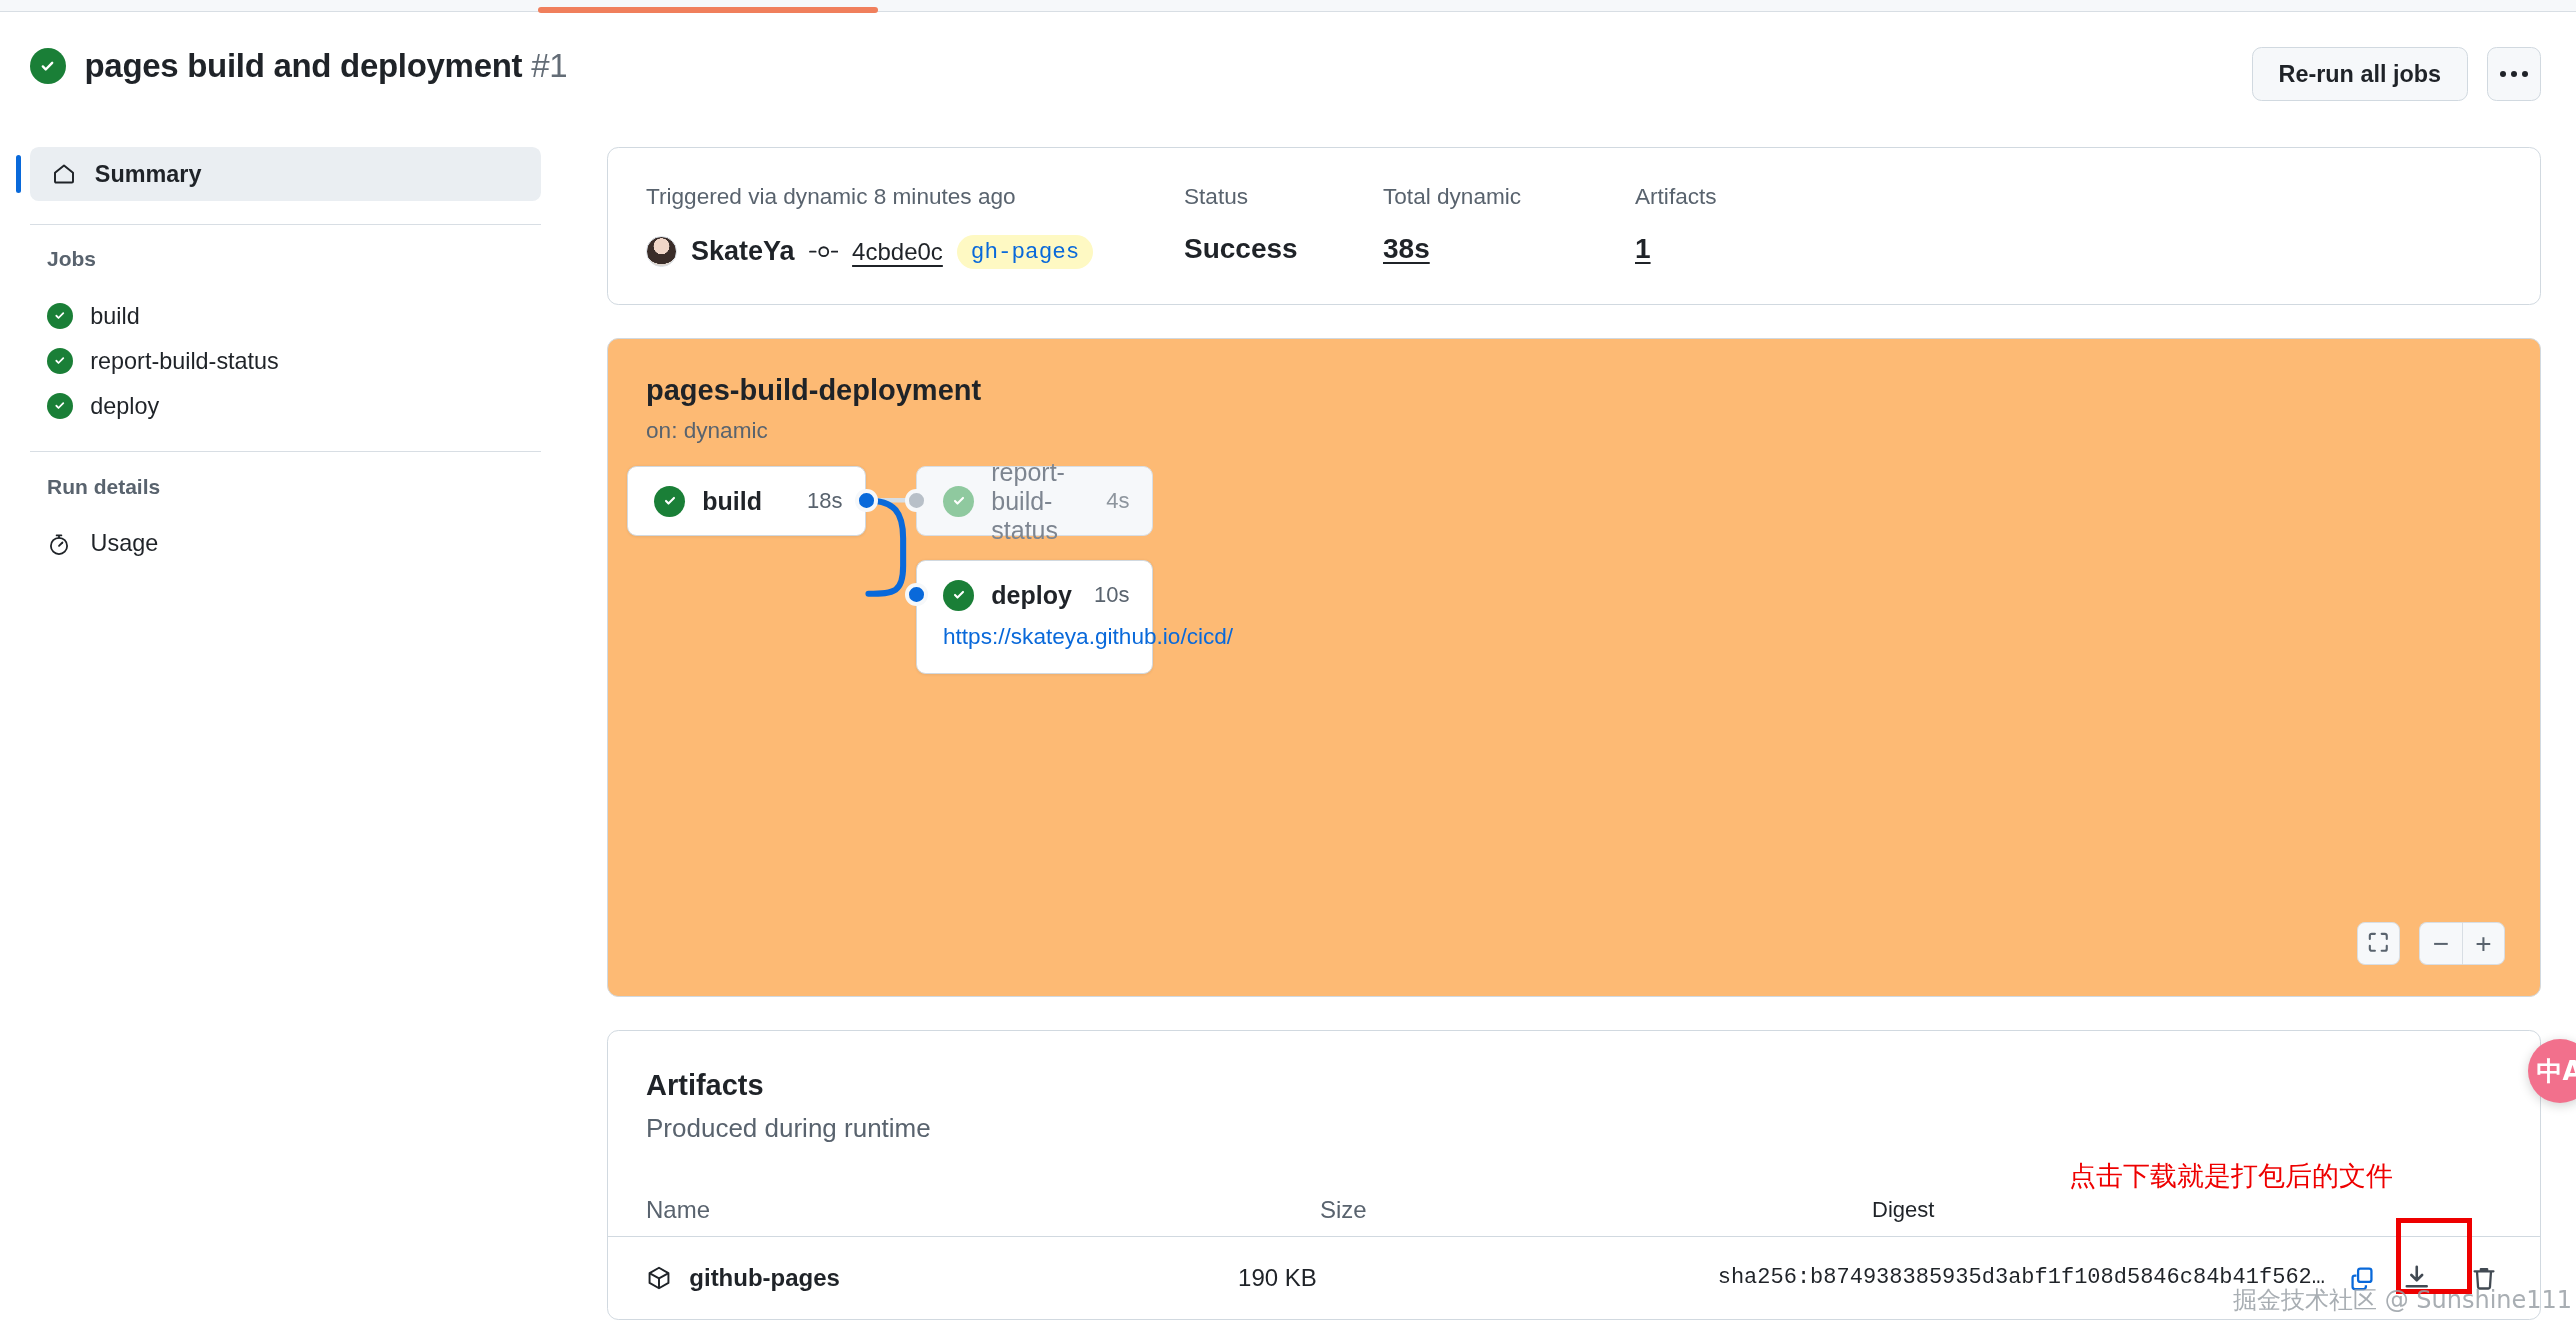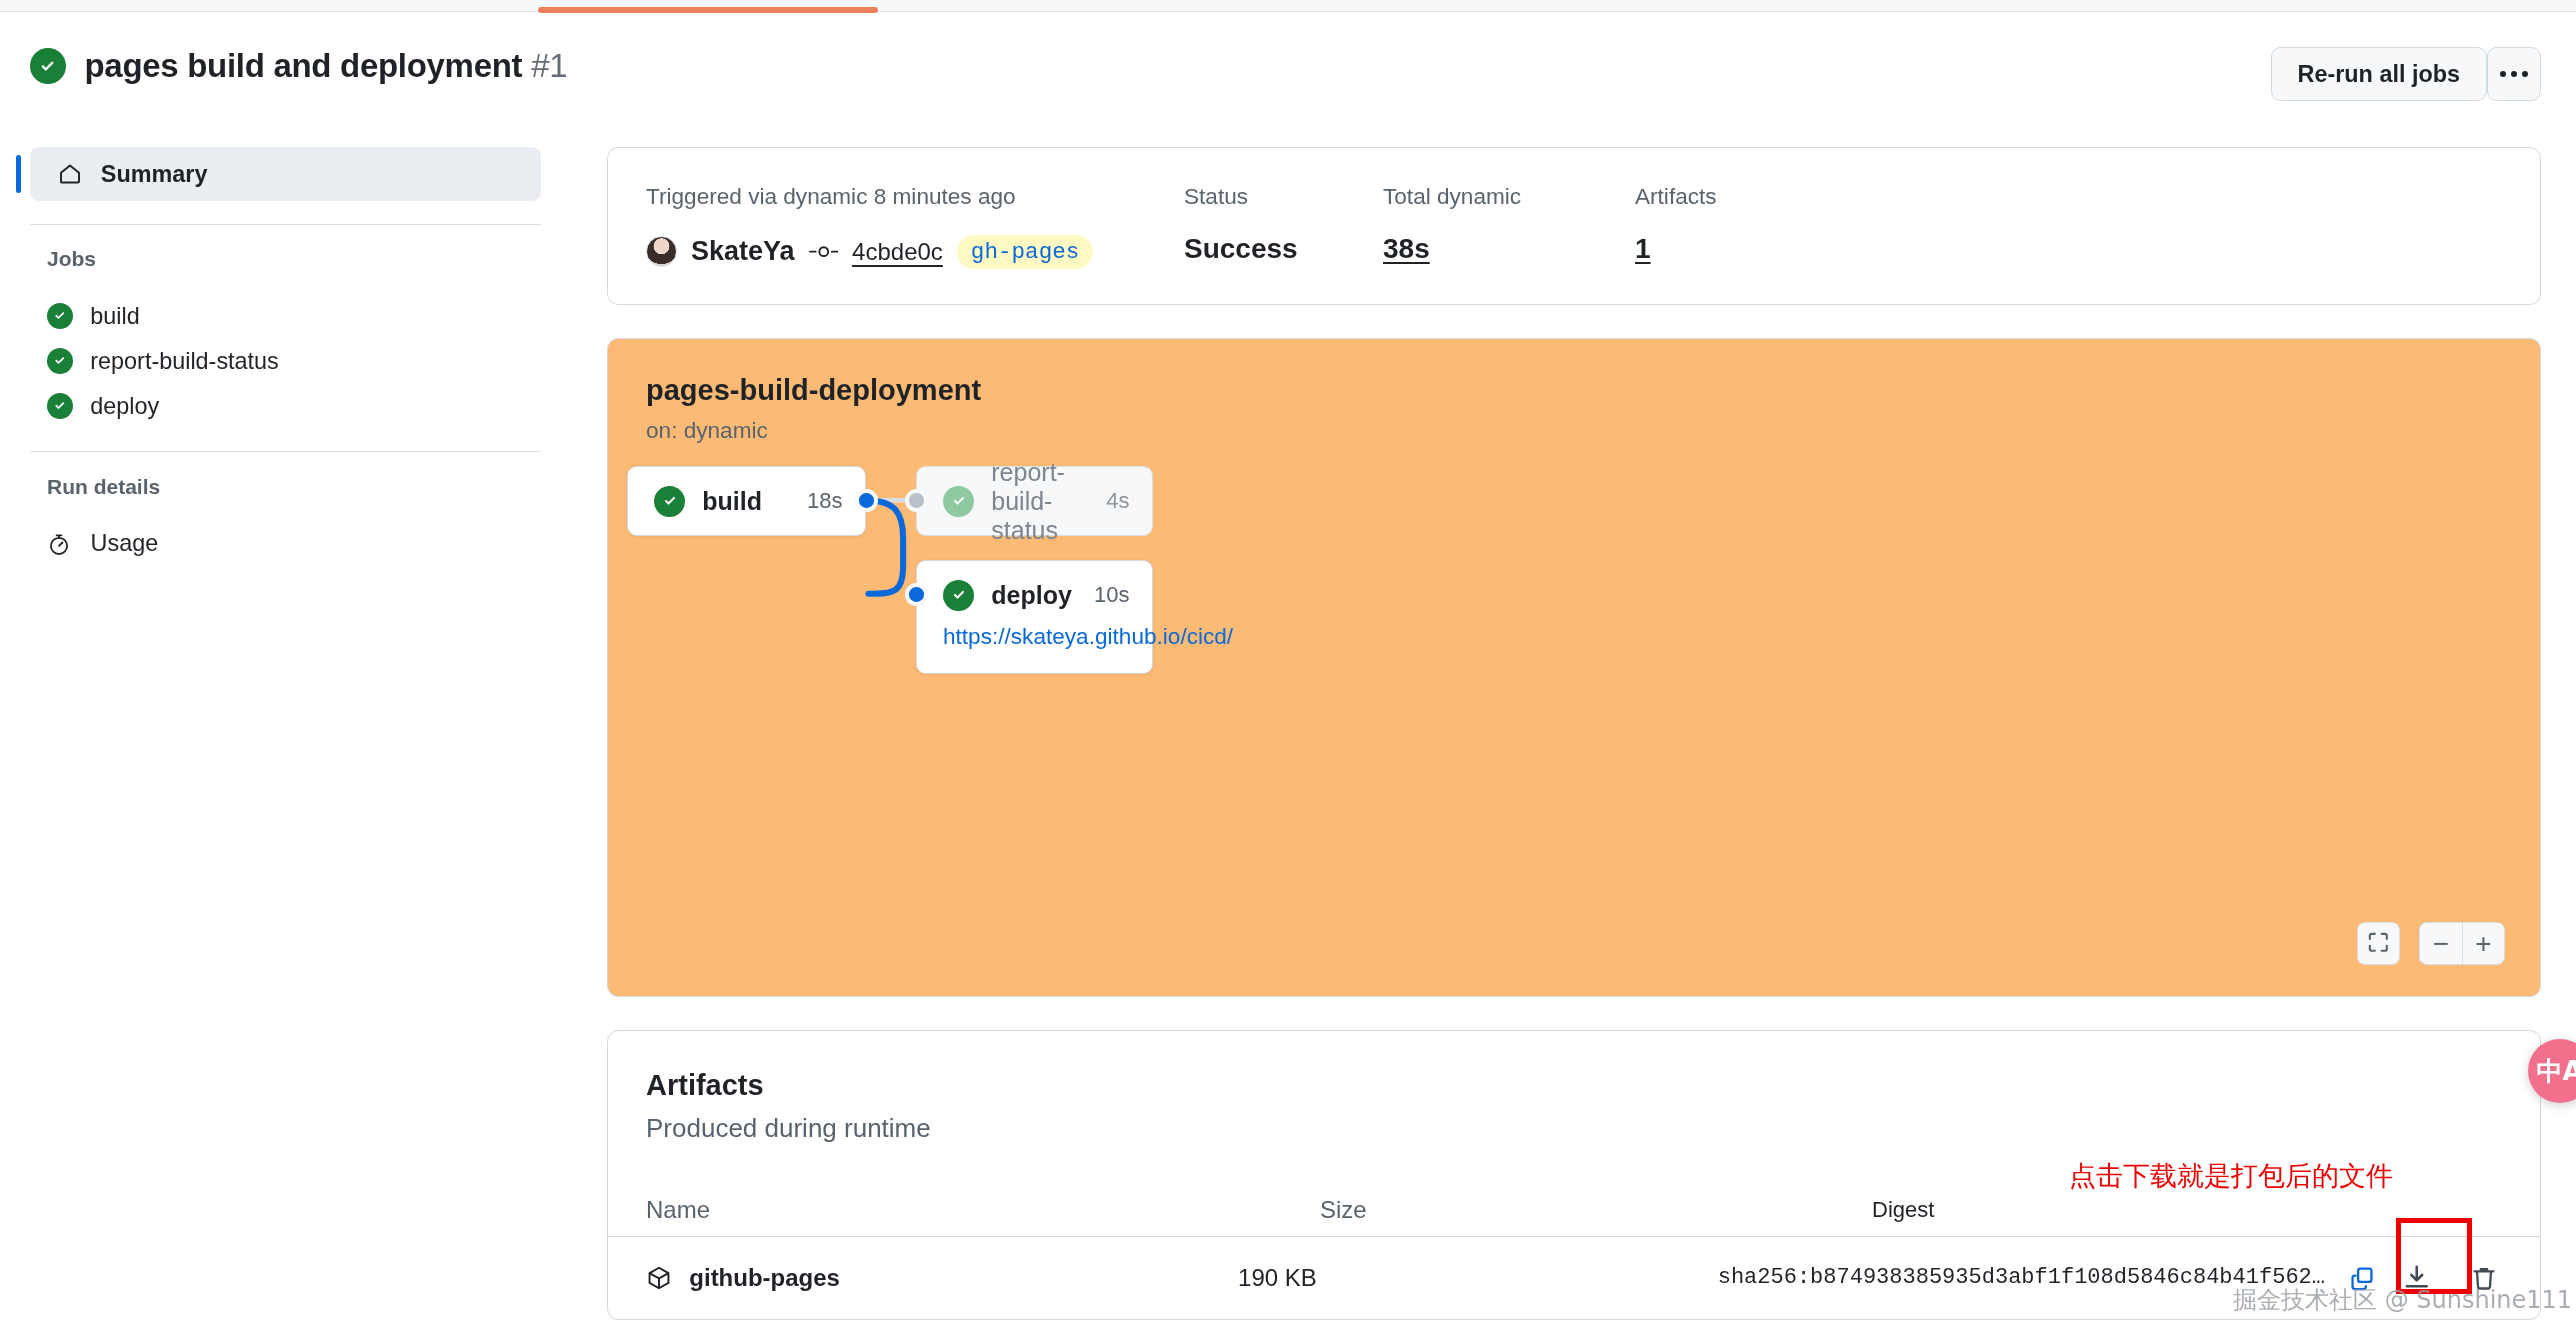--- a/index.html
+++ b/index.html
@@ -34,37 +34,37 @@
     flex: 0 0 auto;
   }
   .status-check svg { display: block; }
   .run-title {
     font-size: 33px; font-weight: 700; letter-spacing: -0.3px; color: #1f2328;
     white-space: nowrap;
   }
   .run-number { color: #636c76; font-weight: 400; }
 
   .header-actions {
-    position: absolute; right: 35px; top: 33px; display: flex; align-items: center; 
+    position: absolute; right: 35px; top: 33px; display: flex; align-items: center; gap: 19px;
   }
   .btn {
     height: 54px; padding: 0 26px; border: 0.9px solid #d1d9e0; border-radius: 9.5px;
     background: #f6f8fa; color: #1f2328; font-size: 23.4px; font-weight: 600;
     display: flex; align-items: center; justify-content: center; cursor: pointer;
     font-family: "Liberation Sans", sans-serif; white-space: nowrap;
   }
   .btn-icon { width: 54px; padding: 0; }
   .kebab { display: flex; gap: 5.2px; align-items: center; }
   .kebab i { width: 6px; height: 6px; background: #1f2328; border-radius: 50%; display: block; }
 
   
   .sidebar { position: absolute; left: 0; top: 147px; width: 572px; }
   .side-item {
     position: relative; display: flex; align-items: center; gap: 17.3px;
-    height: 54px; margin: 0 31px 0 29.5px; padding: 0 26px; border-radius: 8.7px;
+    height: 54px; margin: 0 31px 0 29.5px; padding: 0 20px; border-radius: 8.7px;
     font-size: 23.4px; color: #1f2328; cursor: pointer;
   }
   .side-item.selected { background: #eaeef2; font-weight: 700; }
   .side-item.selected::before {
     content: ""; position: absolute; left: -14px; top: 7.8px;
     width: 5.2px; height: 38px; background: #0969da; border-radius: 5.2px;
   }
   .side-divider { height: 0.9px; background: #d8dee4; margin: 22.6px 31px 22.6px 29.5px; }
   .side-heading {
     font-size: 21px; font-weight: 700; color: #59636e; padding: 0 0 0 47px; margin-bottom: 22.6px;

